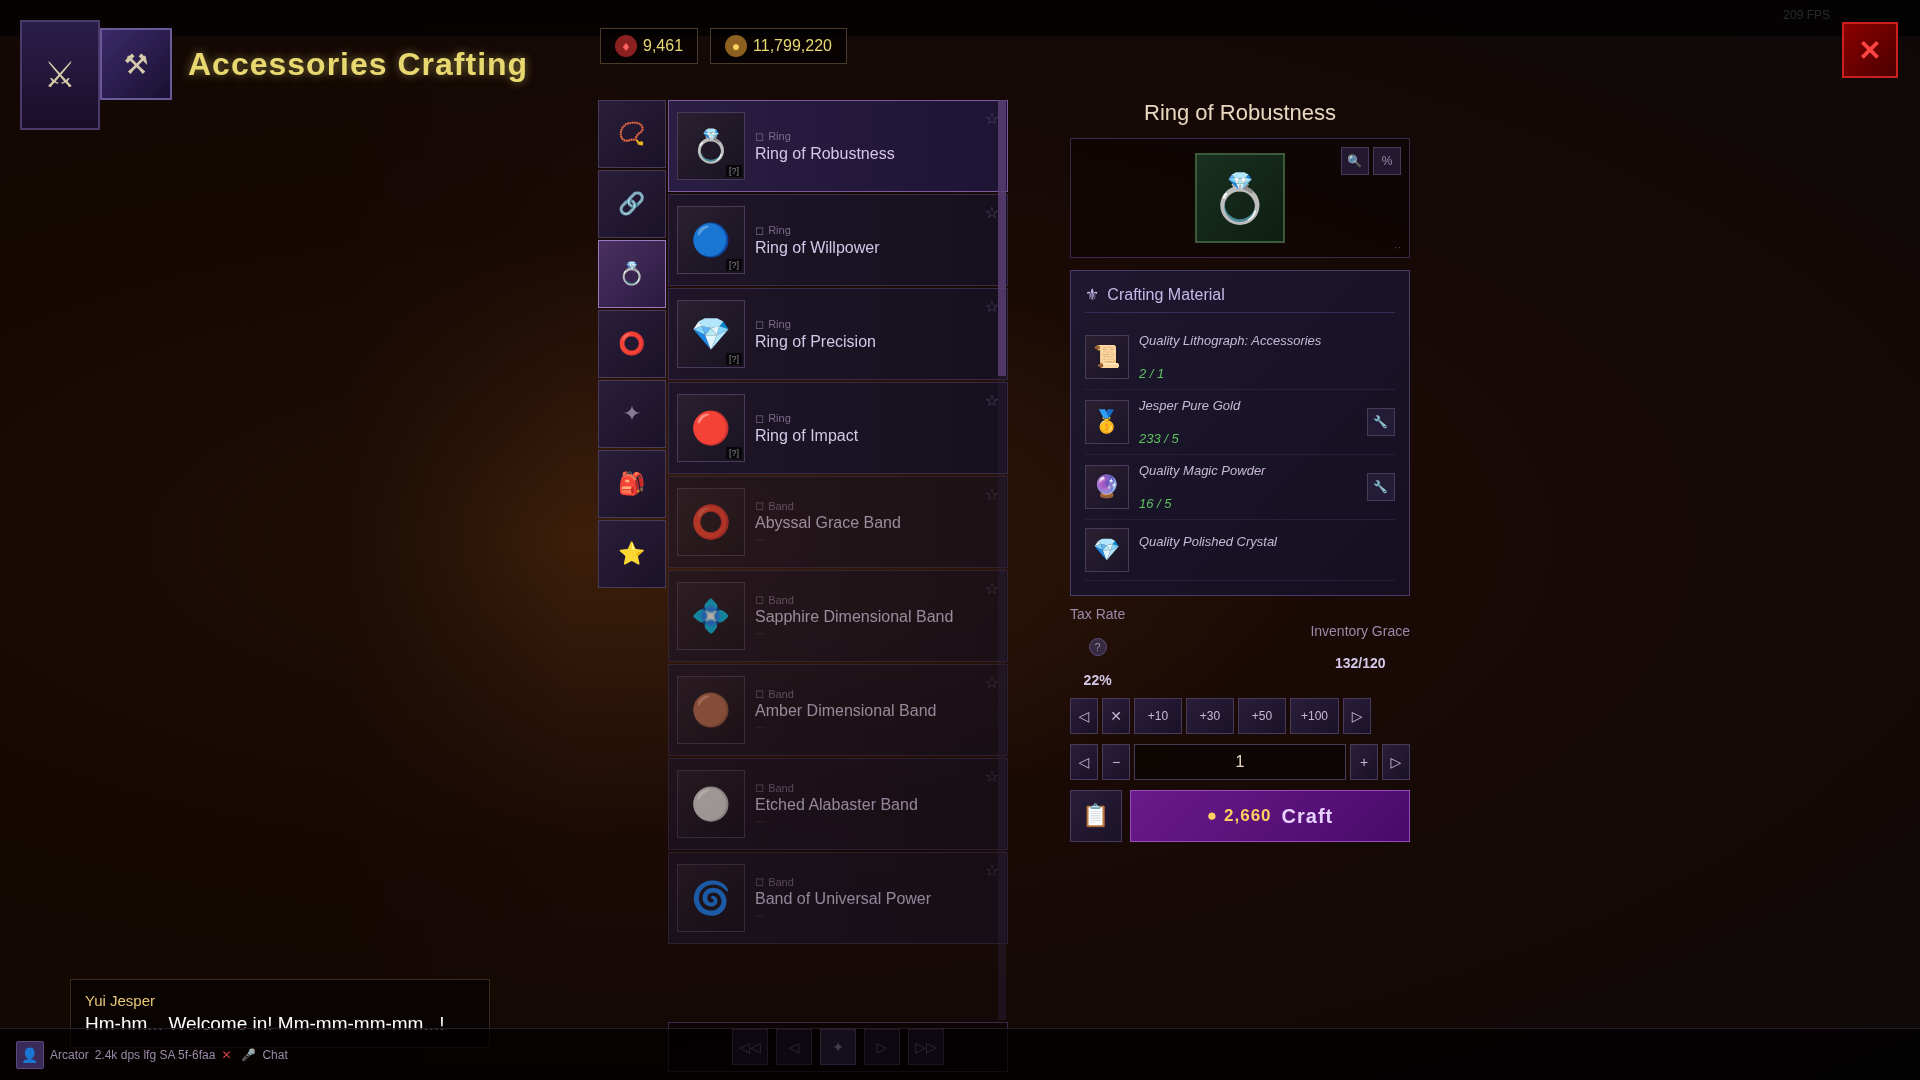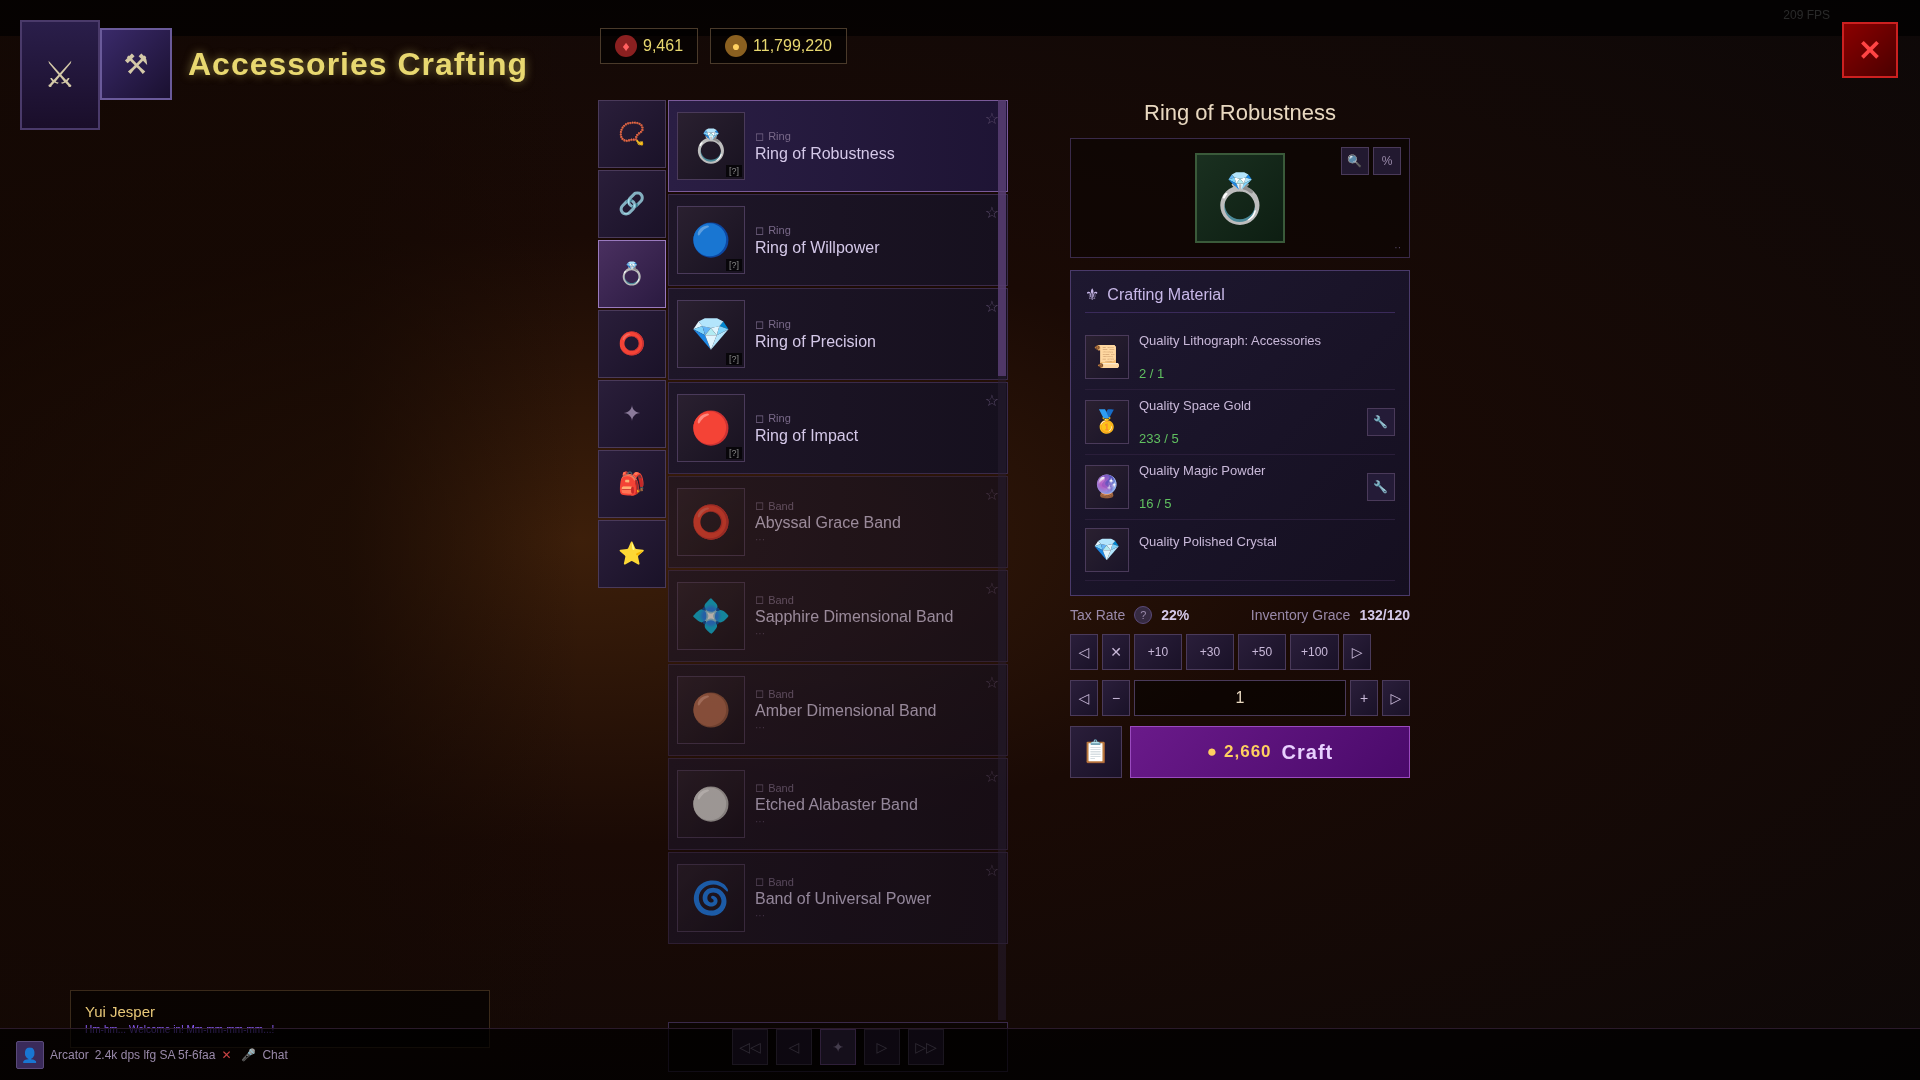--- a/index.html
+++ b/index.html
@@ -358,20 +358,21 @@
       background: linear-gradient(135deg, #2a2030 0%, #1a1428 100%);
       border: 1px solid #4a3a5a;
       display: flex;
       align-items: center;
       justify-content: center;
       font-size: 22px;
       flex-shrink: 0;
     }
     .mat-info {
       flex: 1;
+      font-style: italic;
     }
     .mat-name {
       font-size: 13px;
       color: #c8b8d8;
     }
     .mat-count {
       font-size: 13px;
       color: #9a8aaa;
       margin-top: 18px;
     }
@@ -391,21 +392,21 @@
 
     
     .info-row {
       display: flex;
       align-items: center;
       justify-content: space-between;
       padding: 10px 0;
       font-size: 14px;
       color: #9a8aaa;
     }
-    .info-row .label { display: flex; align-items: center; gap: 9px; }
+    .info-row .label { display: flex; align-items: center; gap: 16px; flex-direction: column; }
     .info-row .value { color: #d4c8e8; font-weight: 600; }
     .info-help {
       width: 18px; height: 18px;
       background: rgba(60,50,80,0.8);
       border: 1px solid #5a4a7a;
       border-radius: 50%;
       display: flex; align-items: center; justify-content: center;
       font-size: 11px; color: #9a8aaa; cursor: pointer;
     }
 
@@ -507,22 +508,22 @@
       background: rgba(0,0,0,0.55);
       border: 1px solid #3a2a1a;
       padding: 12px 14px;
     }
     .chat-speaker {
       font-size: 15px;
       color: #e8c878;
       margin-bottom: 4px;
     }
     .chat-text {
-      font-size: 10px;
-      color: #8b5cf6;
+      font-size: 19px;
+      color: #ffffff;
     }
 
     
     .bottom-hud {
       position: absolute;
       bottom: 0;
       left: 0;
       right: 0;
       height: 52px;
       background: rgba(0,0,0,0.7);
@@ -788,21 +789,21 @@
       <div class="mat-icon">📜</div>
       <div class="mat-info">
         <div class="mat-name">Quality Lithograph: Accessories</div>
         <div class="mat-count ok">2 / 1</div>
       </div>
     </div>
 
     <div class="mat-row">
       <div class="mat-icon">🥇</div>
       <div class="mat-info">
-        <div class="mat-name">Quality Space Gold</div>
+        <div class="mat-name">Jesper Pure Gold</div>
         <div class="mat-count ok">233 / 5</div>
       </div>
       <div class="mat-tool-btn">🔧</div>
     </div>
 
     <div class="mat-row">
       <div class="mat-icon">🔮</div>
       <div class="mat-info">
         <div class="mat-name">Quality Magic Powder</div>
         <div class="mat-count ok">16 / 5</div>

